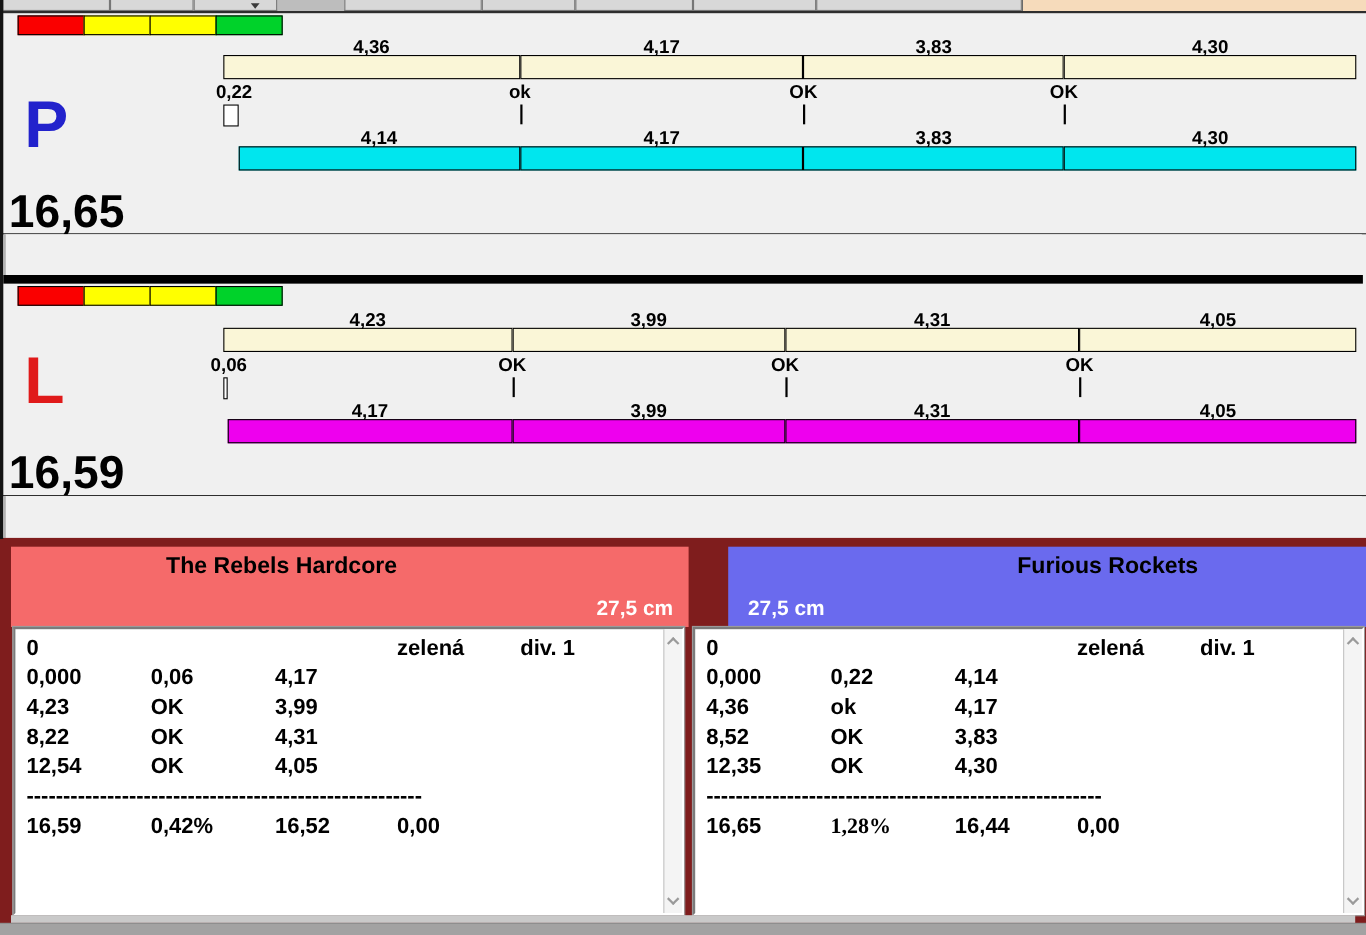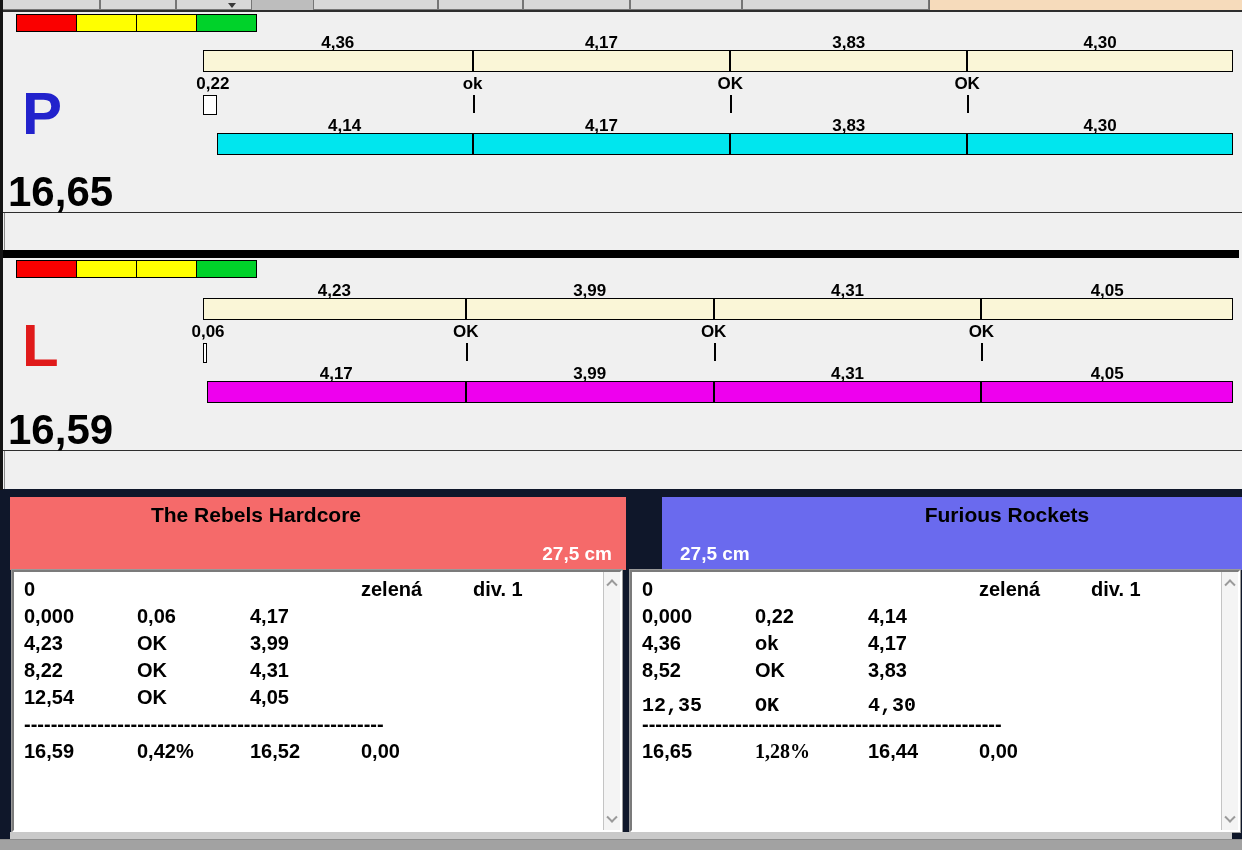--- a/index.html
+++ b/index.html
@@ -37,21 +37,21 @@
   .tick { position:absolute; background:#000; }
   .start-box { position:absolute; background:#FFF; border:1px solid #000; }
 
   .strip { position:absolute; left:4px; width:1234px; background:#F0F0F0;
            border-left:1px solid #8a8a8a; }
   .strip-0 { top:213px; height:37px; }
   .strip-1 { top:451px; height:38px; }
   .divider-black { position:absolute; top:250px; left:3px; width:1236px; height:8px; background:#000; }
 
   
-  .teams { position:absolute; top:489px; left:0; width:1242px; height:361px; background:#0f172a; }
+  .teams { position:absolute; top:489px; left:0; width:1242px; height:361px; background:#7f1d1d; }
   .team-header { position:absolute; top:8px; height:73px; }
   .team-header-left  { left:10px;  width:616px; }
   .team-header-right { left:662px; width:606px; }
   .team-name { margin-top:6px; font-size:21px; text-align:center; color:#000; }
   .team-dogs { margin-top:11px; font-size:15px; text-align:center; color:#FFF; }
   .team-header-left  .team-name, .team-header-left  .team-dogs { padding-right:124px; }
   .team-header-right .team-name, .team-header-right .team-dogs { padding-left:84px; }
   .cm-badge { position:absolute; bottom:5px; font-size:19px; color:#FFF; }
   .team-header-left  .cm-badge { right:14px; }
   .team-header-right .cm-badge { left:18px; }
@@ -252,21 +252,21 @@
           <div class="log-row" style="top: 60px;">
             <div class="log-cell" style="left: 10px;">4,36</div>
             <div class="log-cell" style="left: 123px;">ok</div>
             <div class="log-cell" style="left: 236px;">4,17</div>
           </div>
           <div class="log-row" style="top: 87px;">
             <div class="log-cell" style="left: 10px;">8,52</div>
             <div class="log-cell" style="left: 123px;">OK</div>
             <div class="log-cell" style="left: 236px;">3,83</div>
           </div>
-          <div class="log-row" style="top: 122px; font-family: Liberation Mono, monospace;">
+          <div class="log-row" style="top: 114px;">
             <div class="log-cell" style="left: 10px;">12,35</div>
             <div class="log-cell" style="left: 123px;">OK</div>
             <div class="log-cell" style="left: 236px;">4,30</div>
           </div>
           <div class="log-row" style="top: 141px;">
             <div class="log-cell" style="left: 10px;">------------------------------------------------------</div>
           </div>
           <div class="log-row" style="top: 168px;">
             <div class="log-cell" style="left: 10px;">16,65</div>
             <div class="log-cell" style="left: 123px; font-family: Liberation Serif, serif;">1,28%</div>

